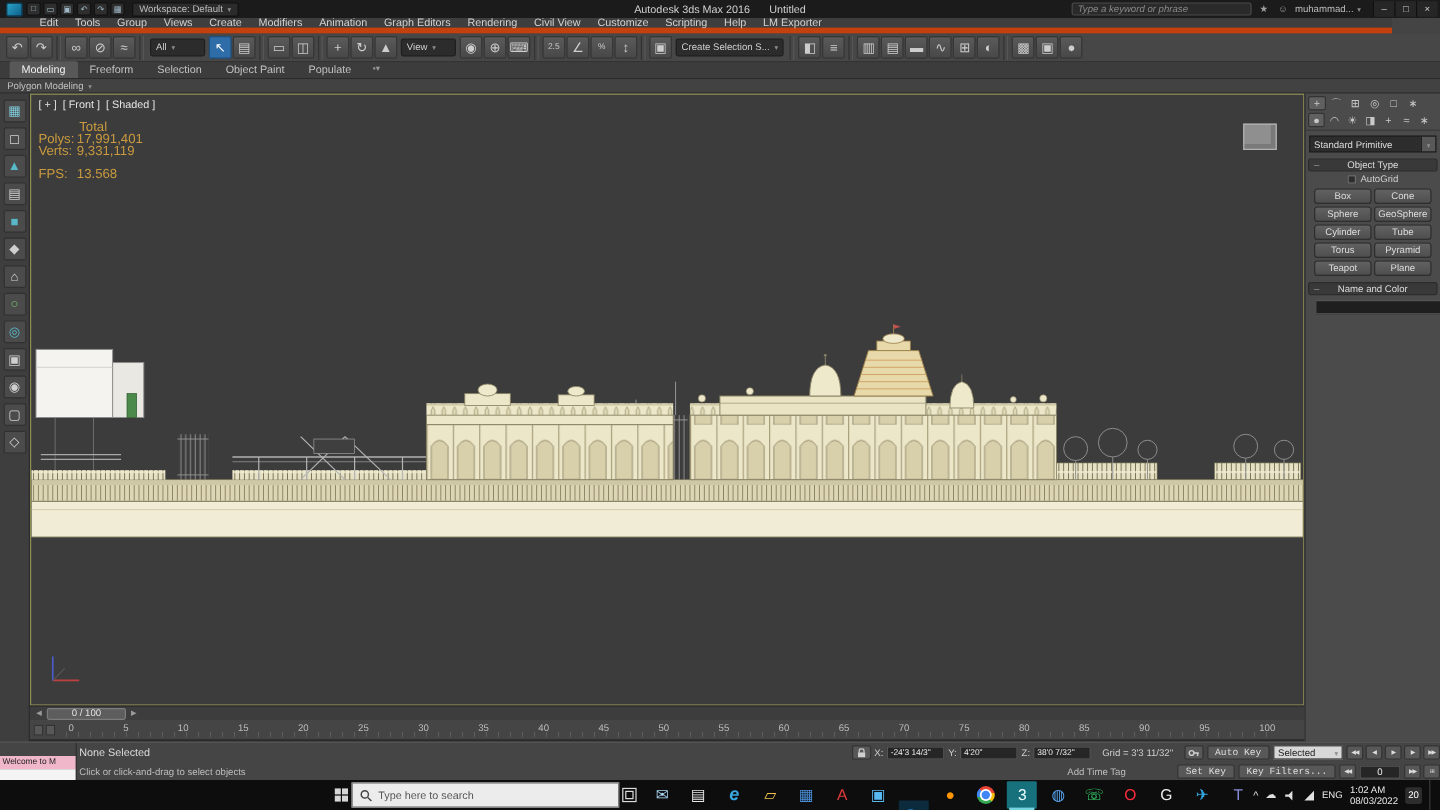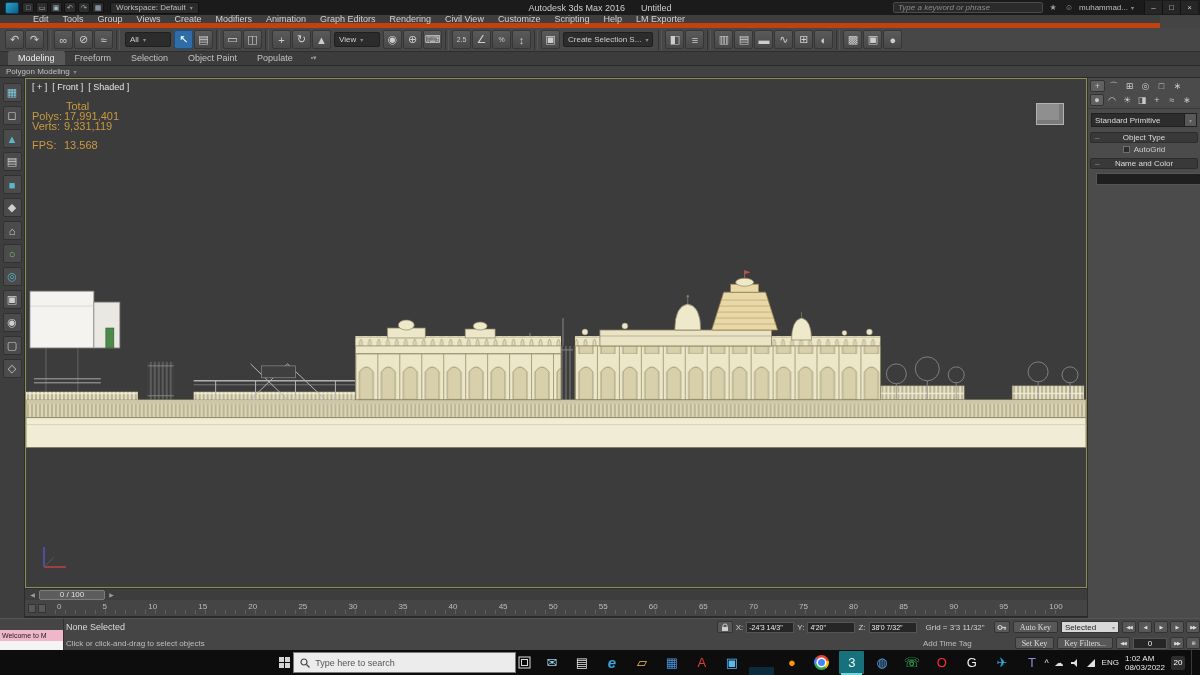--- a/index.html
+++ b/index.html
@@ -139,21 +139,21 @@
 .sb-row{height:16px;display:flex;align-items:center;gap:3px;padding-right:0;}
 .sb-sel{font-size:9px;color:#dcdcdc;min-width:150px;}
 .sb-prompt{font-size:8px;color:#bdbdbd;min-width:150px;white-space:nowrap;}
 .spacer{flex:1;}
 .sb-lab{font-size:8px;color:#cfcfcf;}
 .sb-field{width:48px;height:11px;background:#262626;border:1px solid #555;color:#eee;
   font-size:7px;display:flex;align-items:center;padding-left:2px;white-space:nowrap;overflow:hidden;}
 .sb-grid{font-size:8px;color:#cfcfcf;margin:0 6px;white-space:nowrap;}
 .sb-att{font-size:8px;color:#bdbdbd;margin-right:40px;white-space:nowrap;}
 .sb-btn{height:12px;padding:0 6px;background:#585858;border:1px solid #333;border-radius:2px;
-  color:#ddd;font-size:8px;font-family:Liberation Serif, serif;white-space:nowrap;}
+  color:#ddd;font-size:8px;font-family:Liberation Mono, monospace;white-space:nowrap;}
 .sb-dd{height:12px;width:58px;background:#d8d8d8;border:1px solid #333;color:#222;
   font-size:8px;display:flex;align-items:center;padding:0 3px;gap:3px;}
 .sb-dd .lbl{flex:1;}
 .tbtn{min-width:14px;height:12px;background:#585858;border:1px solid #333;border-radius:2px;
   color:#ddd;font-size:5px;letter-spacing:-1px;display:flex;align-items:center;justify-content:center;}
 .sb-frame{width:34px;height:11px;background:#262626;border:1px solid #555;color:#eee;
   font-size:8px;display:flex;align-items:center;justify-content:center;}
 .keybtn{width:16px;height:12px;background:#585858;border:1px solid #333;border-radius:2px;
   display:flex;align-items:center;justify-content:center;}
 
@@ -512,20 +512,32 @@
     </div>
     <div class="rollout">
       <div class="rollout-h">
         <span class="rh-dash">–</span>
         <span>Object Type</span>
       </div>
       <div class="autogrid">
         <span class="chk"></span>
         <span>AutoGrid</span>
       </div>
+      <div class="obj-grid">
+          <button class="objbtn">Box</button>
+          <button class="objbtn">Cone</button>
+          <button class="objbtn">Sphere</button>
+          <button class="objbtn">GeoSphere</button>
+          <button class="objbtn">Cylinder</button>
+          <button class="objbtn">Tube</button>
+          <button class="objbtn">Torus</button>
+          <button class="objbtn">Pyramid</button>
+          <button class="objbtn">Teapot</button>
+          <button class="objbtn">Plane</button>
+        </div>
     </div>
     <div class="rollout">
       <div class="rollout-h">
         <span class="rh-dash">–</span>
         <span>Name and Color</span>
       </div>
       <div class="nc-row">
         <input class="nc-input" readonly="" style="">
 
       </div>

